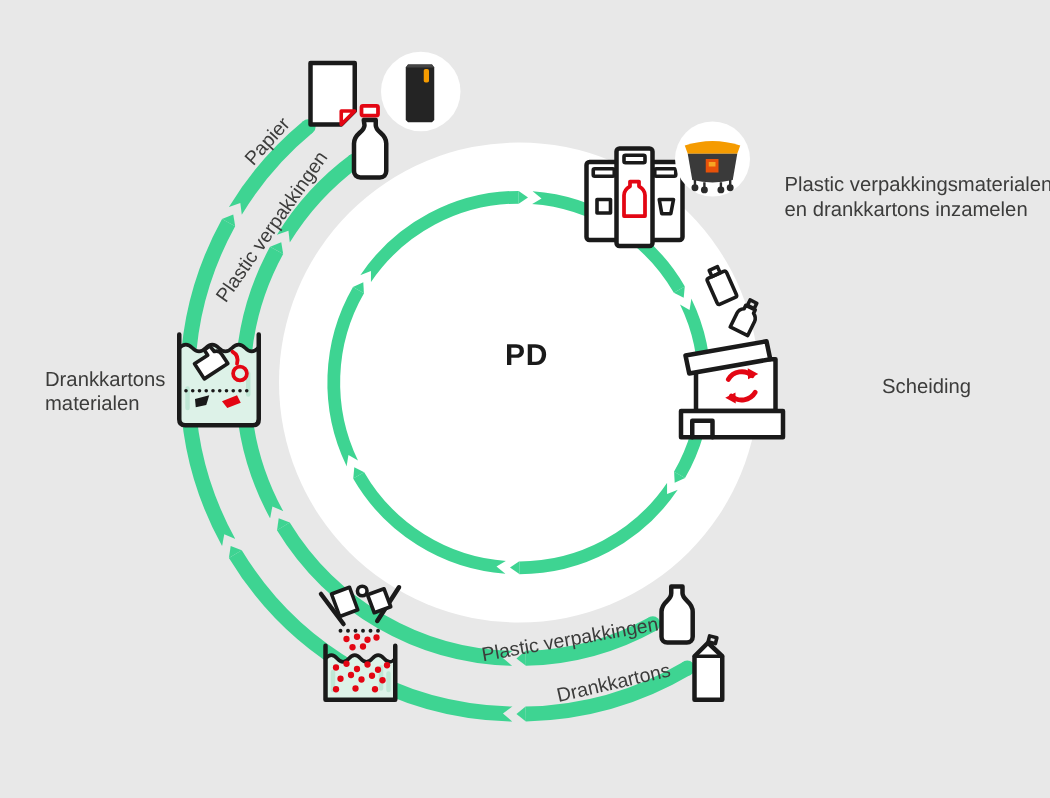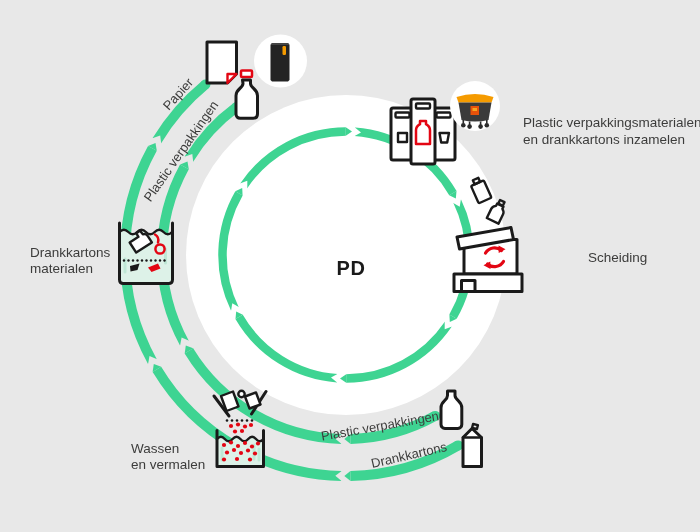--- a/index.html
+++ b/index.html
@@ -18,21 +18,21 @@
   .ln26 {fill:none;stroke:var(--ink);stroke-width:2.4;stroke-linecap:round;stroke-linejoin:round;}
   .lnf26{fill:#fff;stroke:var(--ink);stroke-width:2.4;stroke-linejoin:round;stroke-linecap:round;}
   .redln{fill:#fff;stroke:var(--red);stroke-width:2.5;stroke-linejoin:round;}
   .redo {fill:none;stroke:var(--red);stroke-width:2.5;stroke-linecap:round;stroke-linejoin:round;}
   .redo3{fill:none;stroke:var(--red);stroke-width:3.2;stroke-linecap:round;stroke-linejoin:round;}
   .arcpath{fill:none;stroke:var(--green);}
   
   .lbl{position:absolute;font-size:13.5px;line-height:17px;color:var(--text);white-space:nowrap;}
   .arc-lbl{position:absolute;font-size:13px;color:var(--text);white-space:nowrap;
            transform:translate(-50%,-50%) rotate(var(--rot));}
-  .pd{position:absolute;left:351px;top:268px;transform:translate(-50%,-50%);
+  .pd{position:absolute;left:351px;top:238px;transform:translate(-50%,-50%);
       font-size:20px;font-weight:bold;letter-spacing:.5px;color:var(--ink);}
 </style>
 </head>
 <body>
 
 <div class="stage">
 
   <svg width="700" height="532" viewBox="0 0 700 532">
 
     <circle cx="346" cy="255" r="160" fill="#ffffff"></circle>
@@ -239,17 +239,13 @@
 
   <div class="lbl" style="left:523px;top:114px">
     <div>Plastic verpakkingsmaterialen</div>
     <div>en drankkartons inzamelen</div>
   </div>
   <div class="lbl" style="left:588px;top:249px">Scheiding</div>
   <div class="lbl" style="left:30px;top:245px;line-height:16px">
     <div>Drankkartons</div>
     <div>materialen</div>
   </div>
-  <div class="lbl" style="left:131px;top:441px;line-height:16px">
-    <div>Wassen</div>
-    <div>en vermalen</div>
-  </div>
 </div>
 
 </body></html>

